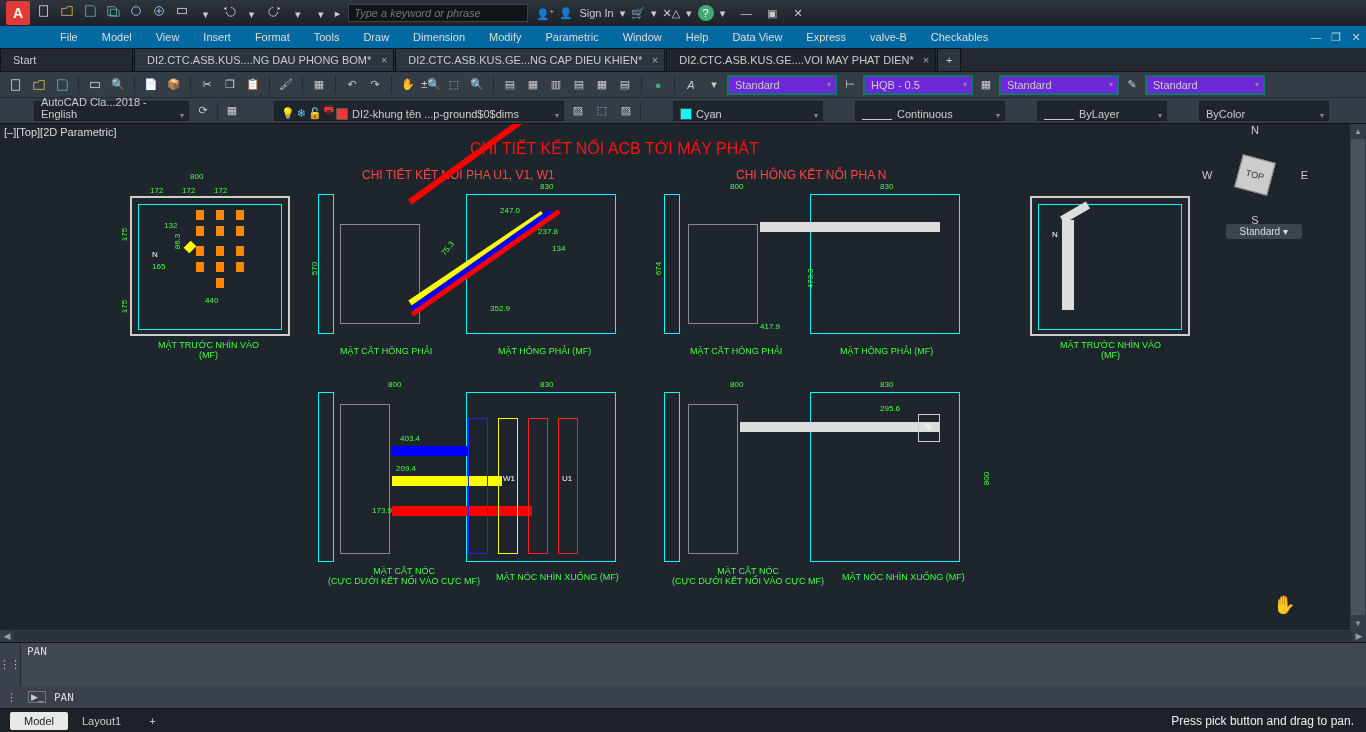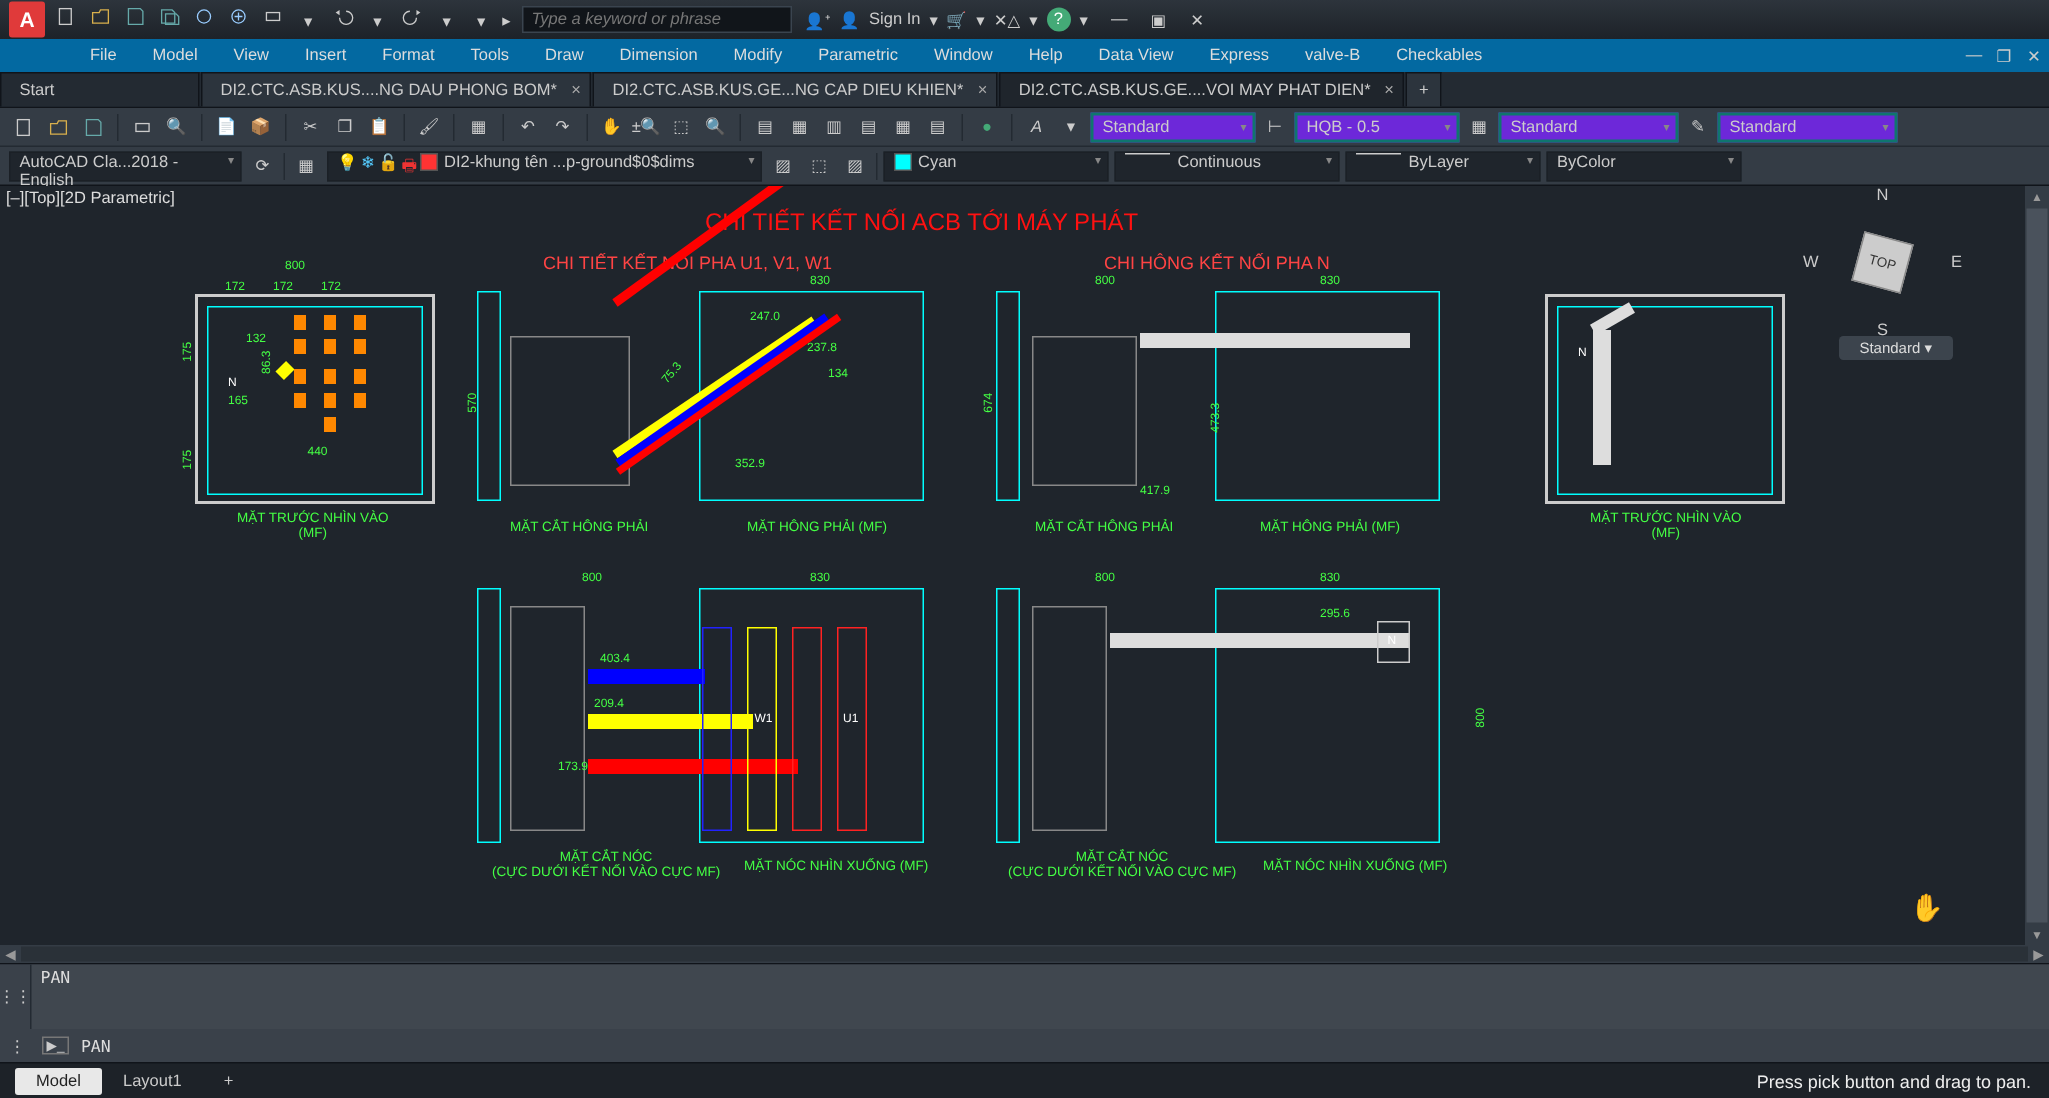--- a/index.html
+++ b/index.html
@@ -101,23 +101,24 @@
 .ribbonB {
   height: 26px;
   background: #343c45;
   display: flex; align-items: center;
   padding: 0 6px; gap: 4px;
   border-bottom: 1px solid #10141a;
 }
 .rfield {
   height: 20px;
   background: #1f252c; border: 1px solid #1b2026;
-  display: flex; align-items: flex-start;
+  display: flex; align-items: flex-end;
   padding: 0 16px 0 6px; color: #ccc;
   position: relative;
+  margin-left: 28px;
 }
 .rfield::after { content: "▾"; position: absolute; right: 4px; font-size: 8px; color: #888; }
 .swatch { width: 12px; height: 12px; border: 1px solid #555; margin-right: 4px; }
 
 .workarea {
   flex: 1;
   display: flex;
   background: #1f252c;
   position: relative;
 }

